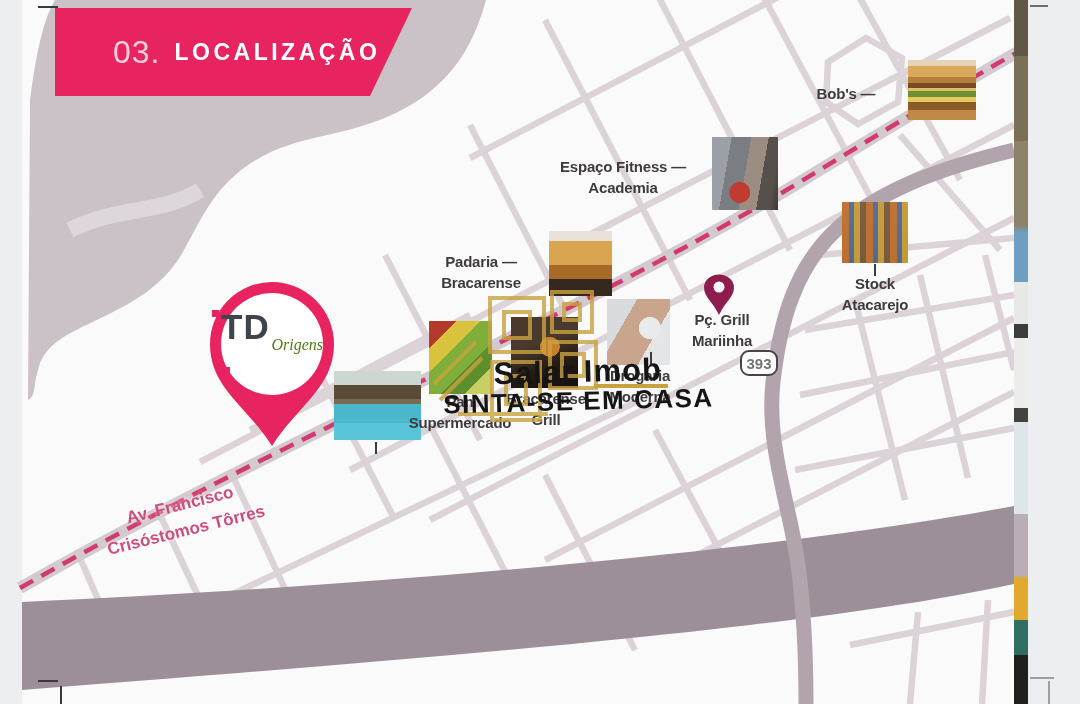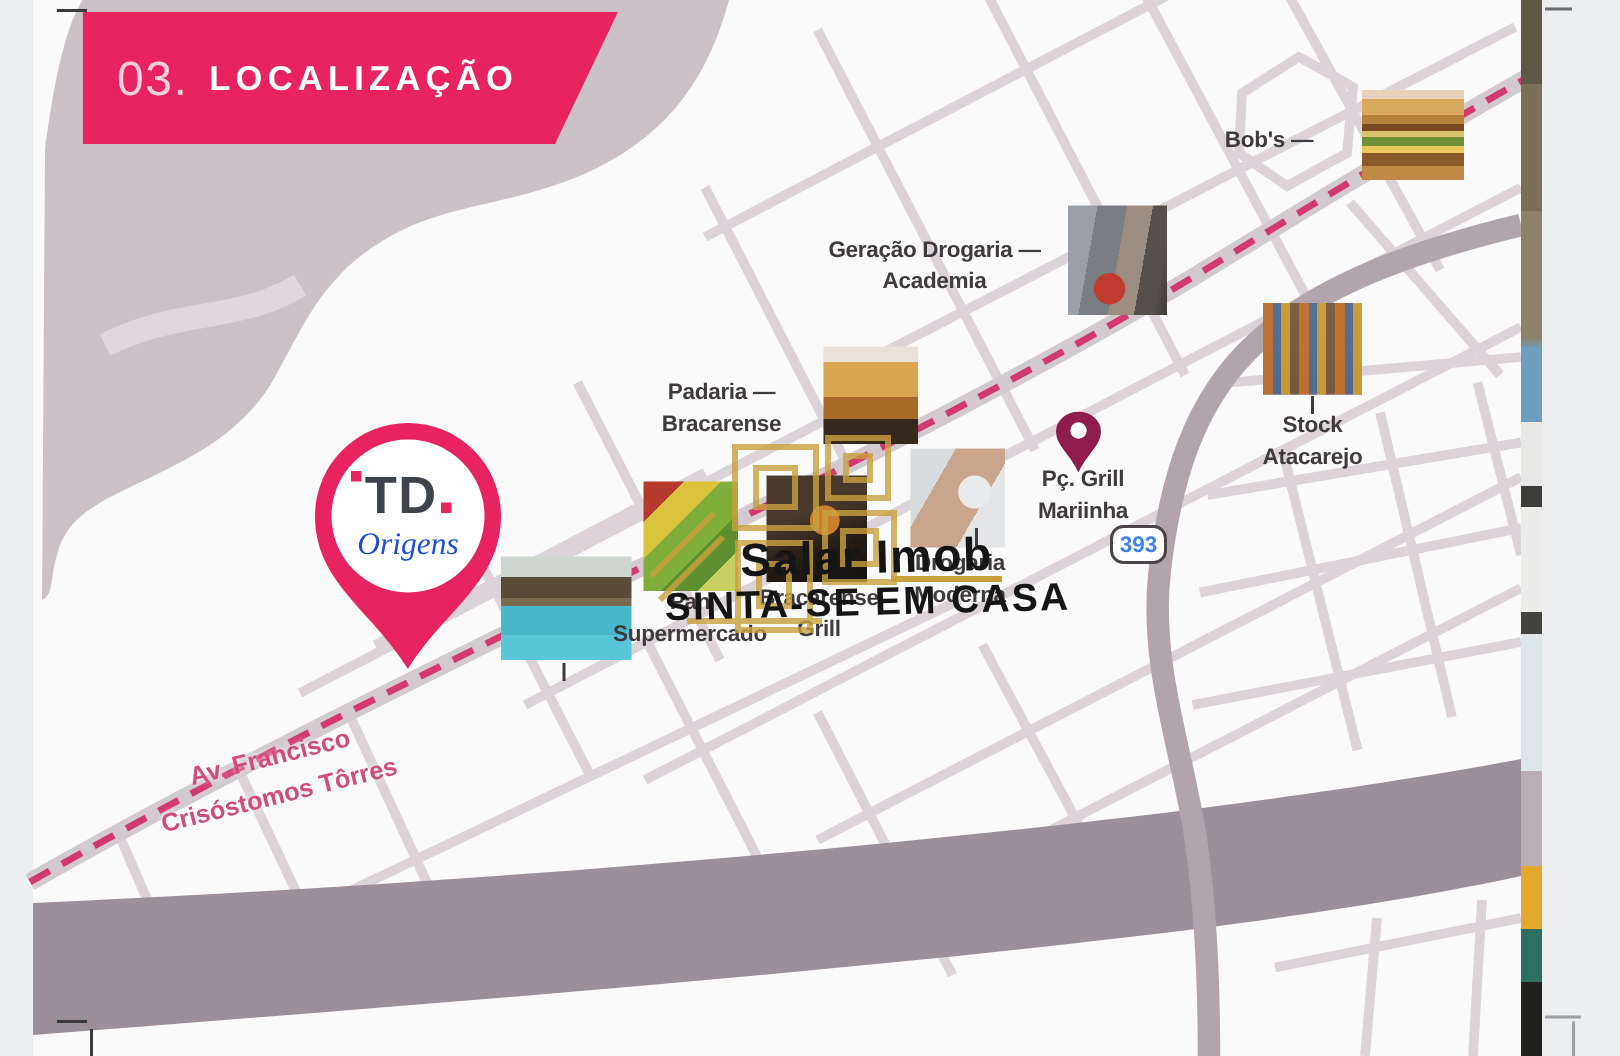--- a/index.html
+++ b/index.html
@@ -3,21 +3,21 @@
 <meta charset="utf-8">
 <style>
   html,body{margin:0;padding:0;}
   body{font-family:"Liberation Sans", sans-serif;}
   .stage{position:relative;width:1080px;height:704px;overflow:hidden;background:#eceef0;}
   .map-svg{position:absolute;left:0;top:0;z-index:0;}
 
   
   .banner{position:absolute;left:55px;top:8px;width:357px;height:88px;background:#E7245F;
     clip-path:polygon(0 0,100% 0,calc(100% - 42px) 100%,0 100%);
-    display:flex;align-items:center;padding-left:23px;box-sizing:border-box;z-index:2;}
+    display:flex;align-items:center;padding-left:58px;box-sizing:border-box;z-index:2;}
   .banner .num{font-size:32px;font-weight:300;color:rgba(255,255,255,.78);letter-spacing:1px;margin-right:14px;}
   .banner .ttl{font-size:23px;font-weight:800;color:#ffffff;letter-spacing:3.5px;}
 
   
   .photo{position:absolute;z-index:3;}
   .ph-burger{background:linear-gradient(180deg,#e6d3ba 0 10%,#d8a85c 10% 28%,#b5813a 28% 38%,#7a4a22 38% 46%,#d9c06a 46% 52%,#6f8f35 52% 62%,#e8c75f 62% 70%,#8a5a28 70% 84%,#c08a46 84% 100%);}
   .ph-fitness{background:radial-gradient(circle at 42% 76%,#c23b30 0 15%,rgba(0,0,0,0) 16%),linear-gradient(100deg,#9aa0a6 0 25%,#7a7d81 25% 50%,#9b8d82 50% 72%,#55504b 72% 88%,#3e3a38 100%);}
   .ph-stock{background:repeating-linear-gradient(90deg,rgba(201,115,44,.85) 0 7px,rgba(74,111,165,.8) 7px 12px,rgba(212,164,55,.85) 12px 18px,rgba(122,90,58,.8) 18px 24px),linear-gradient(#8a7a6a,#6a5a4a);}
   .ph-padaria{background:linear-gradient(180deg,#e9e2da 0 16%,#d9a550 16% 52%,#a86a28 52% 74%,#35291f 74% 100%);}
   .ph-pan{background:linear-gradient(135deg,#b43b2c 0 20%,#d9c23c 20% 38%,#7fae3a 38% 62%,#5e8f2e 62% 80%,#c9cf63 80% 100%);}
@@ -50,31 +50,31 @@
   .p-pool{left:334px;top:371px;width:87px;height:69px;}
 
   
   .avenue{position:absolute;left:58px;top:492px;width:250px;transform:rotate(-14deg);
     text-align:center;color:#CE4D7C;font-weight:800;font-size:17px;line-height:1.5;z-index:2;
     text-shadow:0 0 4px rgba(255,255,255,.9);}
 
   
   .shield{position:absolute;left:740px;top:350px;width:38px;height:26px;background:#fff;
     border:2.5px solid #4B434A;border-radius:9px;display:flex;align-items:center;justify-content:center;
-    font-weight:700;font-size:15px;color:#3b82f6;z-index:4;box-sizing:border-box;}
+    font-weight:700;font-size:15px;color:#737373;z-index:4;box-sizing:border-box;}
 
   
   .td-pin{position:absolute;left:207px;top:280px;width:130px;height:170px;z-index:4;}
   .td-pin .inner{position:absolute;left:14px;top:13px;width:102px;height:102px;border-radius:50%;
-    display:flex;flex-direction:column;align-items:center;justify-content:center;}
+    display:flex;align-items:center;justify-content:center;}
   .td-brand{font-size:35px;font-weight:800;color:#3F444C;letter-spacing:1px;line-height:1;position:relative;}
   .sq{display:inline-block;width:7px;height:7px;background:#E7245F;}
   .sq-top{position:absolute;left:-9px;top:1px;}
   .sq-dot{margin-left:2px;}
-  .td-sub{font-family:"Liberation Serif", serif;font-style:italic;font-size:21px;color:#1d4ed8;margin-top:2px;}
+  .td-sub{font-family:"Liberation Serif", serif;font-style:italic;font-size:16px;color:#4d7c0f;margin-top:2px;}
 
   
   .praca-pin{position:absolute;left:703px;top:274px;z-index:4;}
 
   
   .wm-logo{position:absolute;left:428px;top:286px;z-index:6;opacity:.8;}
   .wm-underline{position:absolute;left:594px;top:384px;width:74px;height:4px;background:#C9A23F;z-index:6;}
   .wm-text{position:absolute;left:408px;top:356px;width:340px;text-align:center;z-index:6;
     transform:rotate(-1.5deg);color:#151515;}
   .wm-text .wm1{font-size:31px;font-weight:800;letter-spacing:1px;line-height:1;}
@@ -171,21 +171,21 @@
   <div class="photo ph-pool p-pool"></div>
 
   <div class="tick" style="left:874px;top:264px;height:12px;"></div>
   <div class="tick" style="left:650px;top:352px;height:12px;"></div>
   <div class="tick" style="left:375px;top:442px;height:12px;"></div>
 
   <div class="lm-label ta-r l-bobs">
     <div>Bob's —</div>
   </div>
   <div class="lm-label ta-r l-geracao">
-    <div>Geração Drogaria —</div>
+    <div>Espaço Fitness —</div>
     <div>Academia</div>
   </div>
   <div class="lm-label ta-r l-padaria">
     <div>Padaria —</div>
     <div>Bracarense</div>
   </div>
   <div class="lm-label ta-c l-stock">
     <div>Stock</div>
     <div>Atacarejo</div>
   </div>

